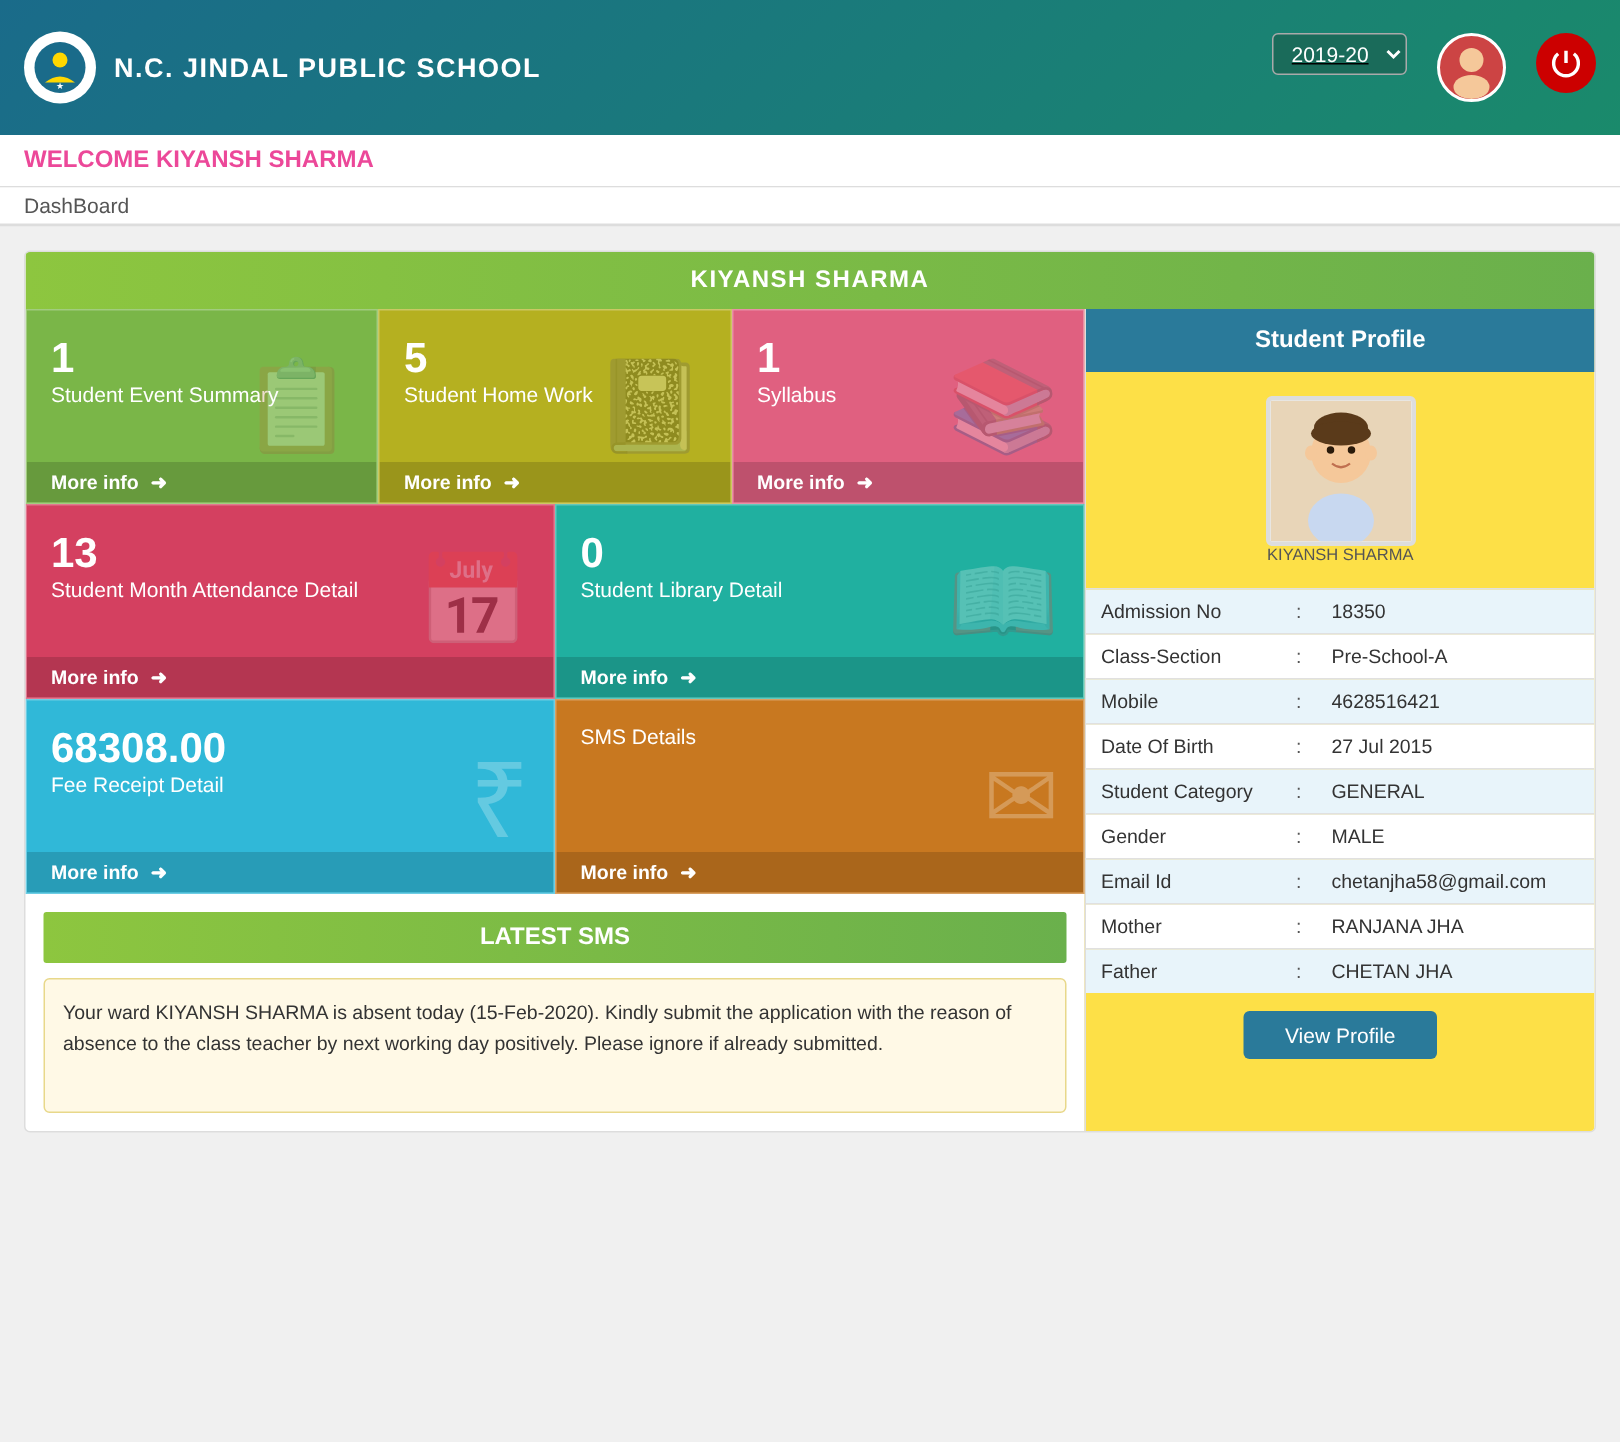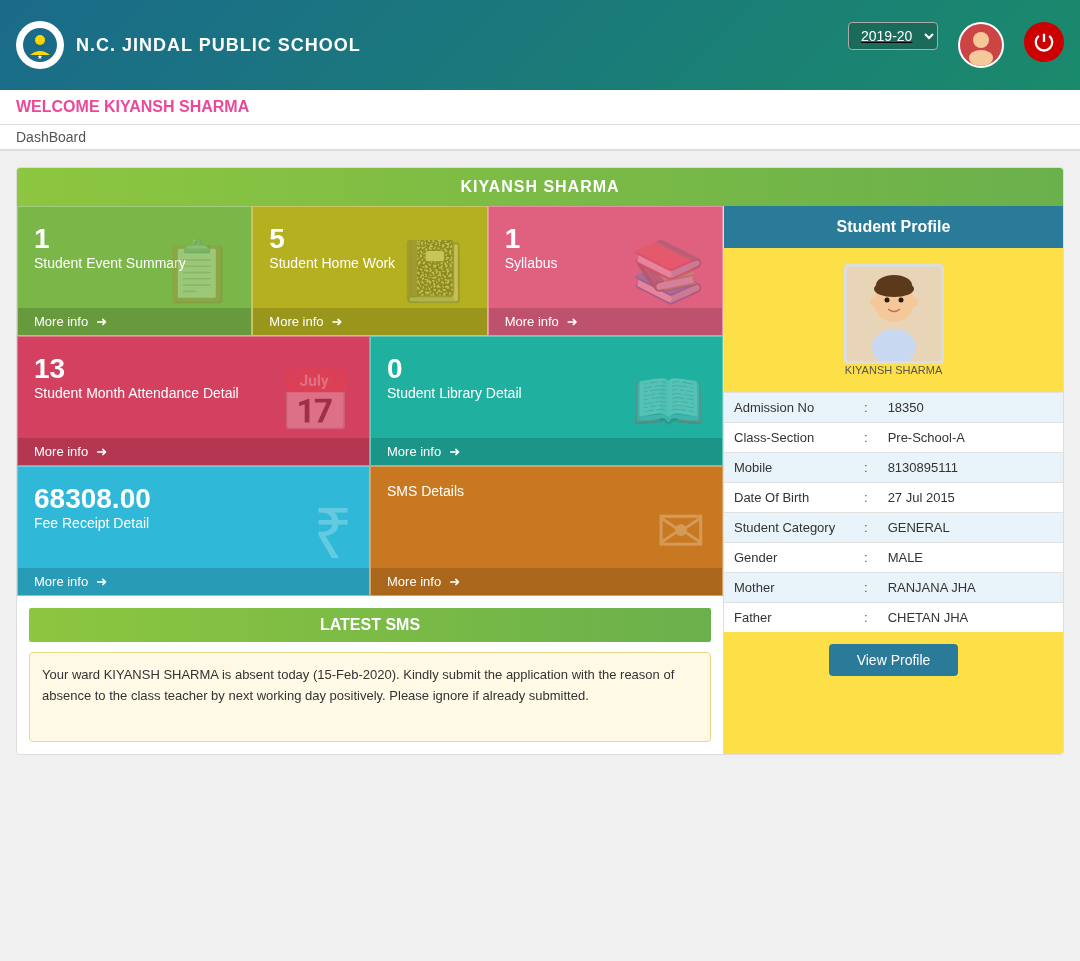--- a/index.html
+++ b/index.html
@@ -79,21 +79,21 @@
       flex: 1; padding: 16px; position: relative;
       min-height: 130px; display: flex; flex-direction: column;
       justify-content: space-between; border: 1px solid rgba(255,255,255,0.3);
       overflow: hidden;
     }
     .card-number { font-size: 28px; font-weight: bold; color: #fff; }
     .card-label { font-size: 14px; color: #fff; margin-top: 0; }
     .card-footer {
       background: rgba(0,0,0,0.15); margin: 0 -16px -16px -16px;
       padding: 6px 16px; font-size: 13px; color: #fff;
-      cursor: pointer; display: flex; align-items: center; gap: 4px;
+      cursor: pointer; display: flex; align-items: center; gap: 4px; font-weight: bold;
     }
 
     .card-green { background: #7ab648; }
     .card-olive { background: #b5b020; }
     .card-pink { background: #e06080; }
     .card-rose { background: #d44060; }
     .card-teal { background: #20b0a0; }
     .card-sky { background: #30b8d8; }
     .card-orange { background: #c87820; }
 
@@ -330,36 +330,41 @@
       <td>18350</td>
     </tr>
               <tr>
       <td>Class-Section</td>
       <td>:</td>
       <td>Pre-School-A</td>
     </tr>
               <tr>
       <td>Mobile</td>
       <td>:</td>
-      <td>8130895111</td>
+      <td>4628516421</td>
     </tr>
               <tr>
       <td>Date Of Birth</td>
       <td>:</td>
       <td>27 Jul 2015</td>
     </tr>
               <tr>
       <td>Student Category</td>
       <td>:</td>
       <td>GENERAL</td>
     </tr>
               <tr>
       <td>Gender</td>
       <td>:</td>
       <td>MALE</td>
+    </tr>
+              <tr>
+      <td>Email Id</td>
+      <td>:</td>
+      <td>chetanjha58@gmail.com</td>
     </tr>
               <tr>
       <td>Mother</td>
       <td>:</td>
       <td>RANJANA JHA</td>
     </tr>
               <tr>
       <td>Father</td>
       <td>:</td>
       <td>CHETAN JHA</td>

